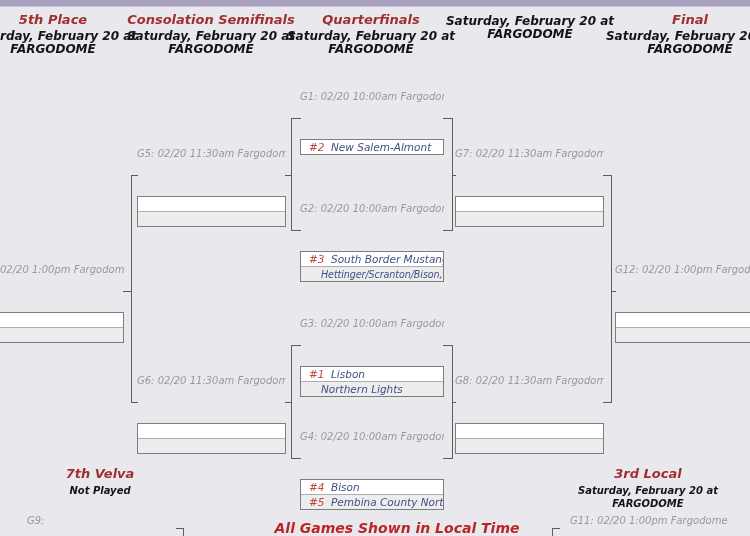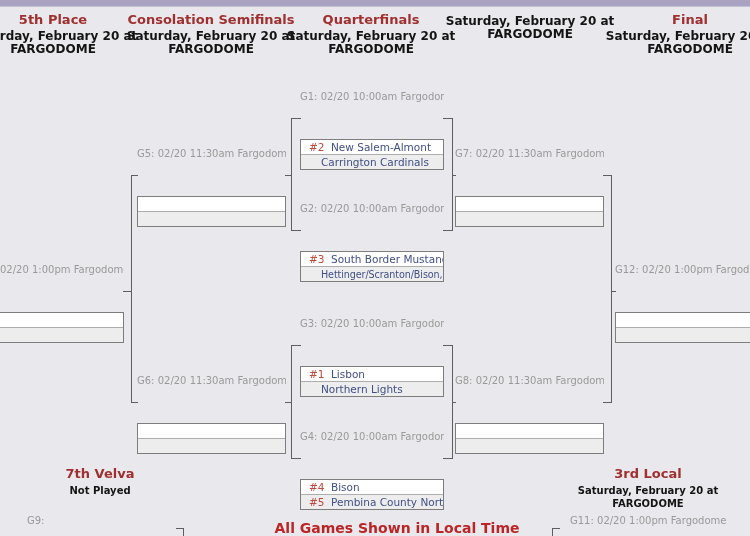--- a/index.html
+++ b/index.html
@@ -1,17 +1,17 @@
 <!DOCTYPE html>
 <html><head>
 <meta charset="utf-8">
 <style>
   html,body{margin:0;padding:0;background:#e9e8ed;}
   .stage{position:relative;width:750px;height:536px;overflow:hidden;background:#e9e8ed;
-         font-family:"DejaVu Sans","Liberation Sans",sans-serif;}
+         font-family:"DejaVu Sans","Liberation Sans",sans-serif;font-style:italic;}
   .topstrip{position:absolute;left:0;top:0;width:750px;height:6px;background:#a9a2c1;border-bottom:1px solid #c6c2d6;}
   
   .col-header{position:absolute;top:12px;transform:translateX(-50%);text-align:center;white-space:nowrap;}
   .col-title{font-size:13px;font-weight:bold;color:#a02f2f;line-height:15px;}
   .col-sub{margin-top:3px;font-size:12px;font-weight:bold;color:#141414;line-height:13px;}
   
   .game{position:absolute;}
   .glabel{font-size:10px;color:#999999;line-height:13px;height:13px;white-space:nowrap;overflow:hidden;}
   .gbox{border:1px solid #7d7d7d;background:#ffffff;margin-top:36px;}
   .slot{height:14px;line-height:14px;font-size:10.5px;color:#414f85;white-space:nowrap;overflow:hidden;padding-left:8px;}
@@ -51,21 +51,20 @@
   </div>
   <div class="col-header" style="left:690px;">
     <div class="col-title">Final</div>
     <div class="col-sub"><span>Saturday, February 20 at</span><br><span>FARGODOME</span></div>
   </div>
 
   <div class="game" style="left:300px;top:90px;width:144px;">
     <div class="glabel">G1: 02/20 10:00am Fargodome</div>
     <div class="gbox">
       <div class="slot t"><span class="seed">#2</span><span class="team">New Salem-Almont</span></div>
-      <div class="slot b noseed"><span class="team">Carrington Cardinals</span></div>
     </div>
   </div>
 
   <div class="game" style="left:300px;top:202px;width:144px;">
     <div class="glabel">G2: 02/20 10:00am Fargodome</div>
     <div class="gbox">
       <div class="slot t"><span class="seed">#3</span><span class="team">South Border Mustangs</span></div>
       <div class="slot b noseed"><span class="team team-long">Hettinger/Scranton/Bison, SD</span></div>
     </div>
   </div>

